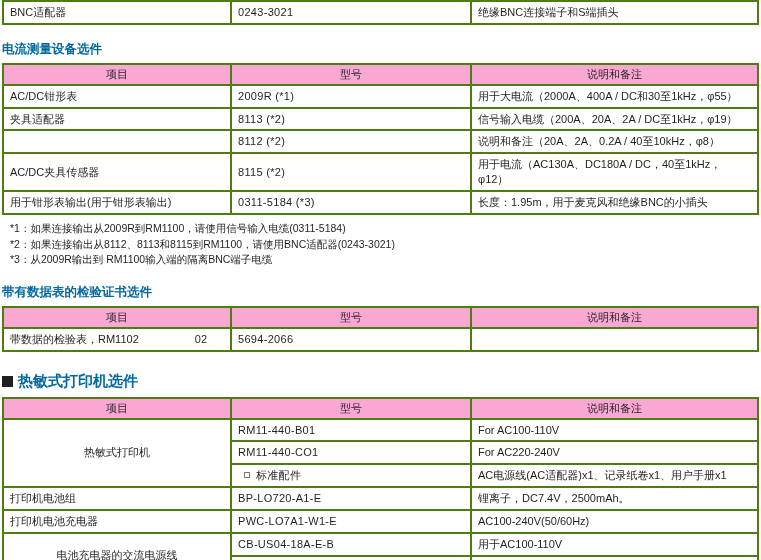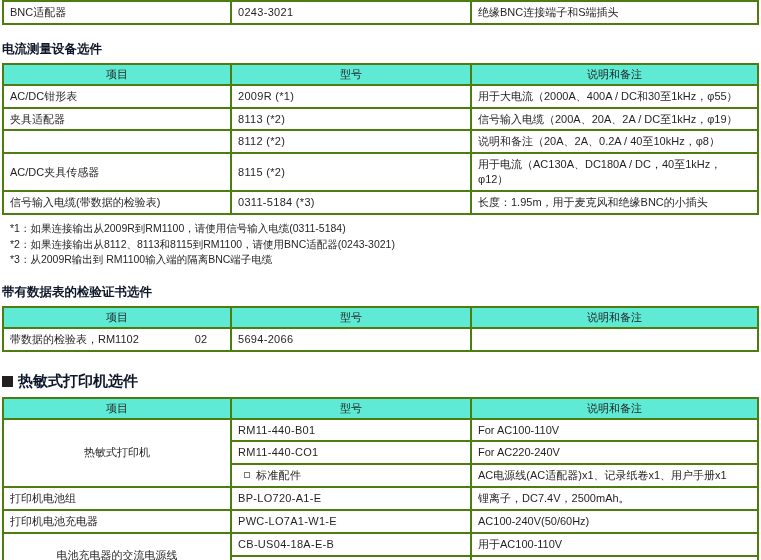--- a/index.html
+++ b/index.html
@@ -30,40 +30,40 @@
   }
   table.spec th, table.spec td {
     border: 2px solid #4d7c0f;
     padding: 3px 6px;
     font-weight: normal;
     font-size: 11px;
     vertical-align: middle;
     line-height: 1.35;
   }
   table.spec thead th {
-    background: #5eead4;
+    background: #f9a8d4;
     text-align: center;
     color: #231f20;
     font-size: 11px;
     padding: 2px 4px;
   }
   .col-item { width: 228px; }
   .col-model { width: 240px; }
   .col-note { }
   td.item-cell { padding-left: 8px; }
   td.model-cell { padding-left: 8px; letter-spacing: 0.3px; }
   td.note-cell { padding-left: 8px; margin-top: 40px; }
 
   .top-table td { height: 14px; }
 
   h2.section {
     font-size: 12.5px;
     font-weight: bold;
     margin: 16px 0 5px 2px;
-    color: #0f172a;
+    color: #0369a1;
   }
   h2.section.big {
     font-size: 15px;
     margin: 20px 0 6px 2px;
   }
   h2.section.big .sq {
     display: inline-block;
     width: 11px;
     height: 11px;
     background: #231f20;
@@ -147,21 +147,21 @@
         <td class="item-cell"></td>
         <td class="model-cell">8112 (*2)</td>
         <td class="note-cell">说明和备注（20A、2A、0.2A / 40至10kHz，φ8）</td>
       </tr>
       <tr>
         <td class="item-cell">AC/DC夹具传感器</td>
         <td class="model-cell">8115 (*2)</td>
         <td class="note-cell">用于电流（AC130A、DC180A / DC，40至1kHz，φ12）</td>
       </tr>
       <tr>
-        <td class="item-cell">信号输入电缆(带数据的检验表)</td>
+        <td class="item-cell">用于钳形表输出(用于钳形表输出)</td>
         <td class="model-cell">0311-5184 (*3)</td>
         <td class="note-cell">长度：1.95m，用于麦克风和绝缘BNC的小插头</td>
       </tr>
     </tbody>
   </table>
 
   <div class="notes">
     <div>*1：如果连接输出从2009R到RM1100，请使用信号输入电缆(0311-5184)</div>
     <div>*2：如果连接输出从8112、8113和8115到RM1100，请使用BNC适配器(0243-3021)</div>
     <div>*3：从2009R输出到 RM1100输入端的隔离BNC端子电缆</div>

